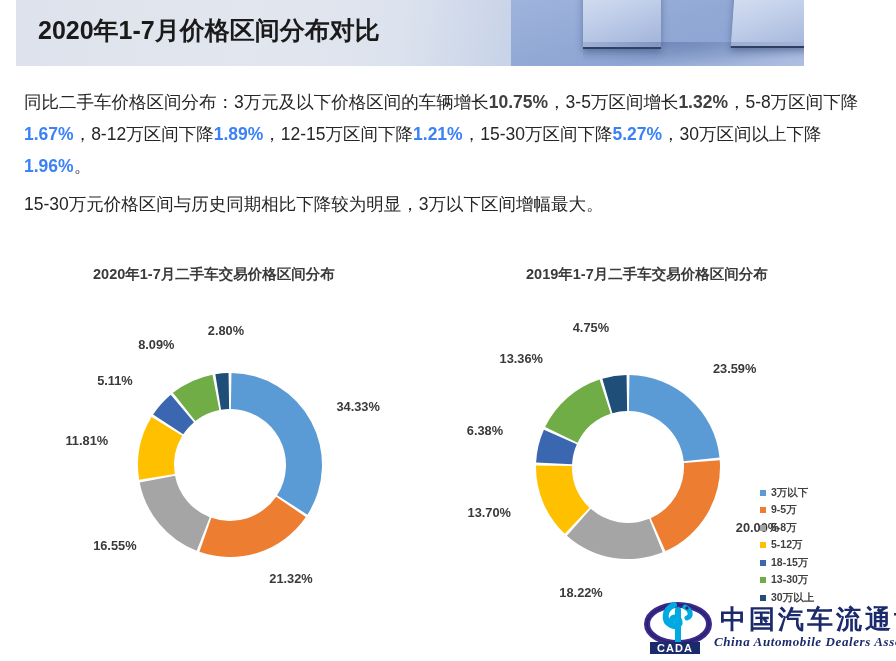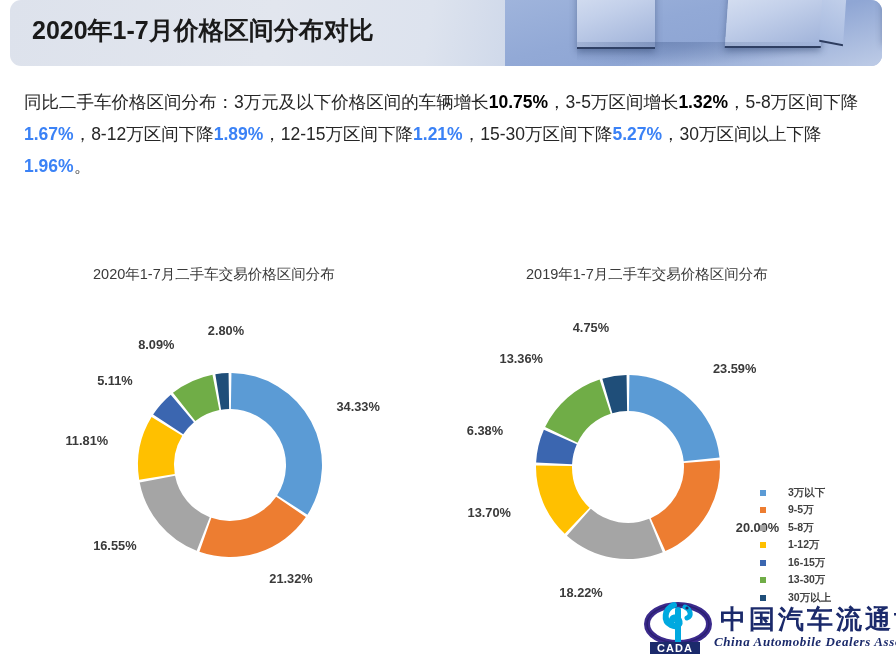--- a/index.html
+++ b/index.html
@@ -11,26 +11,25 @@
     height: 661px;
     background: #ffffff;
     font-family: "Liberation Sans", "DejaVu Sans", sans-serif;
     overflow: hidden;
     position: relative;
   }
 
   
   .header {
     position: absolute;
-    left: 10px; top: 0;
-    width: 872px;
+    left: 16px; top: 0;
+    width: 788px;
     height: 66px;
     background: linear-gradient(100deg, #dde2ec 0%, #e2e6ee 30%, #dde3ee 48%, #c9d4e8 62%, #b8c7e2 78%, #aabce0 100%);
     overflow: hidden;
-    border-radius: 11px;
   }
   .header-art {
     position: absolute;
     left: 495px; top: 0;
     width: 401px; height: 66px;
     overflow: hidden;
   }
   .header-art .floor {
     position: absolute;
     left: 0; top: 0; width: 401px; height: 66px;
@@ -81,28 +80,28 @@
   
   .body-text {
     position: absolute;
     left: 24px; top: 86px;
     width: 856px;
     font-size: 17.5px;
     color: #262626;
     line-height: 32px;
   }
   .body-text p { margin: 0 0 6px 0; }
-  .pct-up   { color: #000000; font-weight: bold; }
+  .pct-up   { color: #404040; font-weight: bold; }
   .pct-down { color: #3b82f6; font-weight: bold; }
 
   
   .chart-title {
     position: absolute;
     font-size: 14.5px;
-    font-weight: normal;
+    font-weight: bold;
     color: #3a3a3a;
     white-space: nowrap;
   }
   #chart-title-left  { left: 93px;  top: 265px; }
   #chart-title-right { left: 503px; top: 265px; margin-left: 23px; }
 
   .donut-wrap { position: absolute; }
   #donut-left  { left: 58px;  top: 315px; width: 340px; height: 275px; }
   #donut-right { left: 458px; top: 315px; width: 340px; height: 285px; }
 
@@ -119,21 +118,20 @@
   .legend {
     position: absolute;
     left: 760px; top: 484px;
     width: 120px;
   }
   .legend-item {
     display: flex;
     align-items: center;
     height: 17.5px;
     margin-bottom: 0px;
-    gap: 17px;
   }
   .legend-swatch {
     width: 6px; height: 6px;
     margin-right: 5px;
     flex: 0 0 auto;
   }
   .legend-label {
     font-size: 10.5px;
     font-weight: bold;
     color: #404040;
@@ -182,20 +180,21 @@
     <div class="cube cube-a"></div>
     <div class="cube cube-b"></div>
     <div class="cube cube-c"></div>
     <div class="cube-shade"></div>
   </div>
   <div class="header-title">2020年1-7月价格区间分布对比</div>
 </div>
 
 <div class="body-text">
   <p><span>同比二手车价格区间分布：3万元及以下价格区间的车辆增长</span><span class="pct-up">10.75%</span><span>，3-5万区间增长</span><span class="pct-up">1.32%</span><span>，5-8万区间下降</span><span class="pct-down">1.67%</span><span>，8-12万区间下降</span><span class="pct-down">1.89%</span><span>，12-15万区间下降</span><span class="pct-down">1.21%</span><span>，15-30万区间下降</span><span class="pct-down">5.27%</span><span>，30万区间以上下降</span><span class="pct-down">1.96%</span><span>。</span></p>
+  <p>15-30万元价格区间与历史同期相比下降较为明显，3万以下区间增幅最大。</p>
 </div>
 
 <div class="chart-title" id="chart-title-left">2020年1-7月二手车交易价格区间分布</div>
 <div class="chart-title" id="chart-title-right">2019年1-7月二手车交易价格区间分布</div>
 
 <div class="donut-wrap" id="donut-left">
     <svg width="340" height="275" viewBox="0 0 340 275">
       <path d="M173.4450731926875,58.011349811687225 A92,92 0 0 1 249.44011428805612,199.66919265553653 L219.1374608709907,180.23342161641352 A56,56 0 0 0 172.87960976946195,94.006908581027 Z" fill="#5b9bd5"></path>
       <text x="278.457140499546" y="96.10785843321423" class="slice-label" text-anchor="start">34.33%</text>
       <path d="M247.84175522227594,202.07713668016305 A92,92 0 0 1 141.41093547602756,236.76582928519872 L153.38056942019068,202.81398304316446 A56,56 0 0 0 218.16454665703753,181.69912667488185 Z" fill="#ed7d31"></path>
@@ -239,25 +238,25 @@
     <div class="legend-item">
       <span class="legend-swatch" style="background: rgb(237, 125, 49);"></span>
       <span class="legend-label">9-5万</span>
     </div>
     <div class="legend-item">
       <span class="legend-swatch" style="background: rgb(165, 165, 165);"></span>
       <span class="legend-label">5-8万</span>
     </div>
     <div class="legend-item">
       <span class="legend-swatch" style="background: rgb(255, 192, 0);"></span>
-      <span class="legend-label">1-12万</span>
+      <span class="legend-label">5-12万</span>
     </div>
     <div class="legend-item">
       <span class="legend-swatch" style="background: rgb(59, 102, 176);"></span>
-      <span class="legend-label">16-15万</span>
+      <span class="legend-label">18-15万</span>
     </div>
     <div class="legend-item">
       <span class="legend-swatch" style="background: rgb(112, 173, 71);"></span>
       <span class="legend-label">13-30万</span>
     </div>
     <div class="legend-item">
       <span class="legend-swatch" style="background: rgb(31, 78, 121);"></span>
       <span class="legend-label">30万以上</span>
     </div>
   </div>

